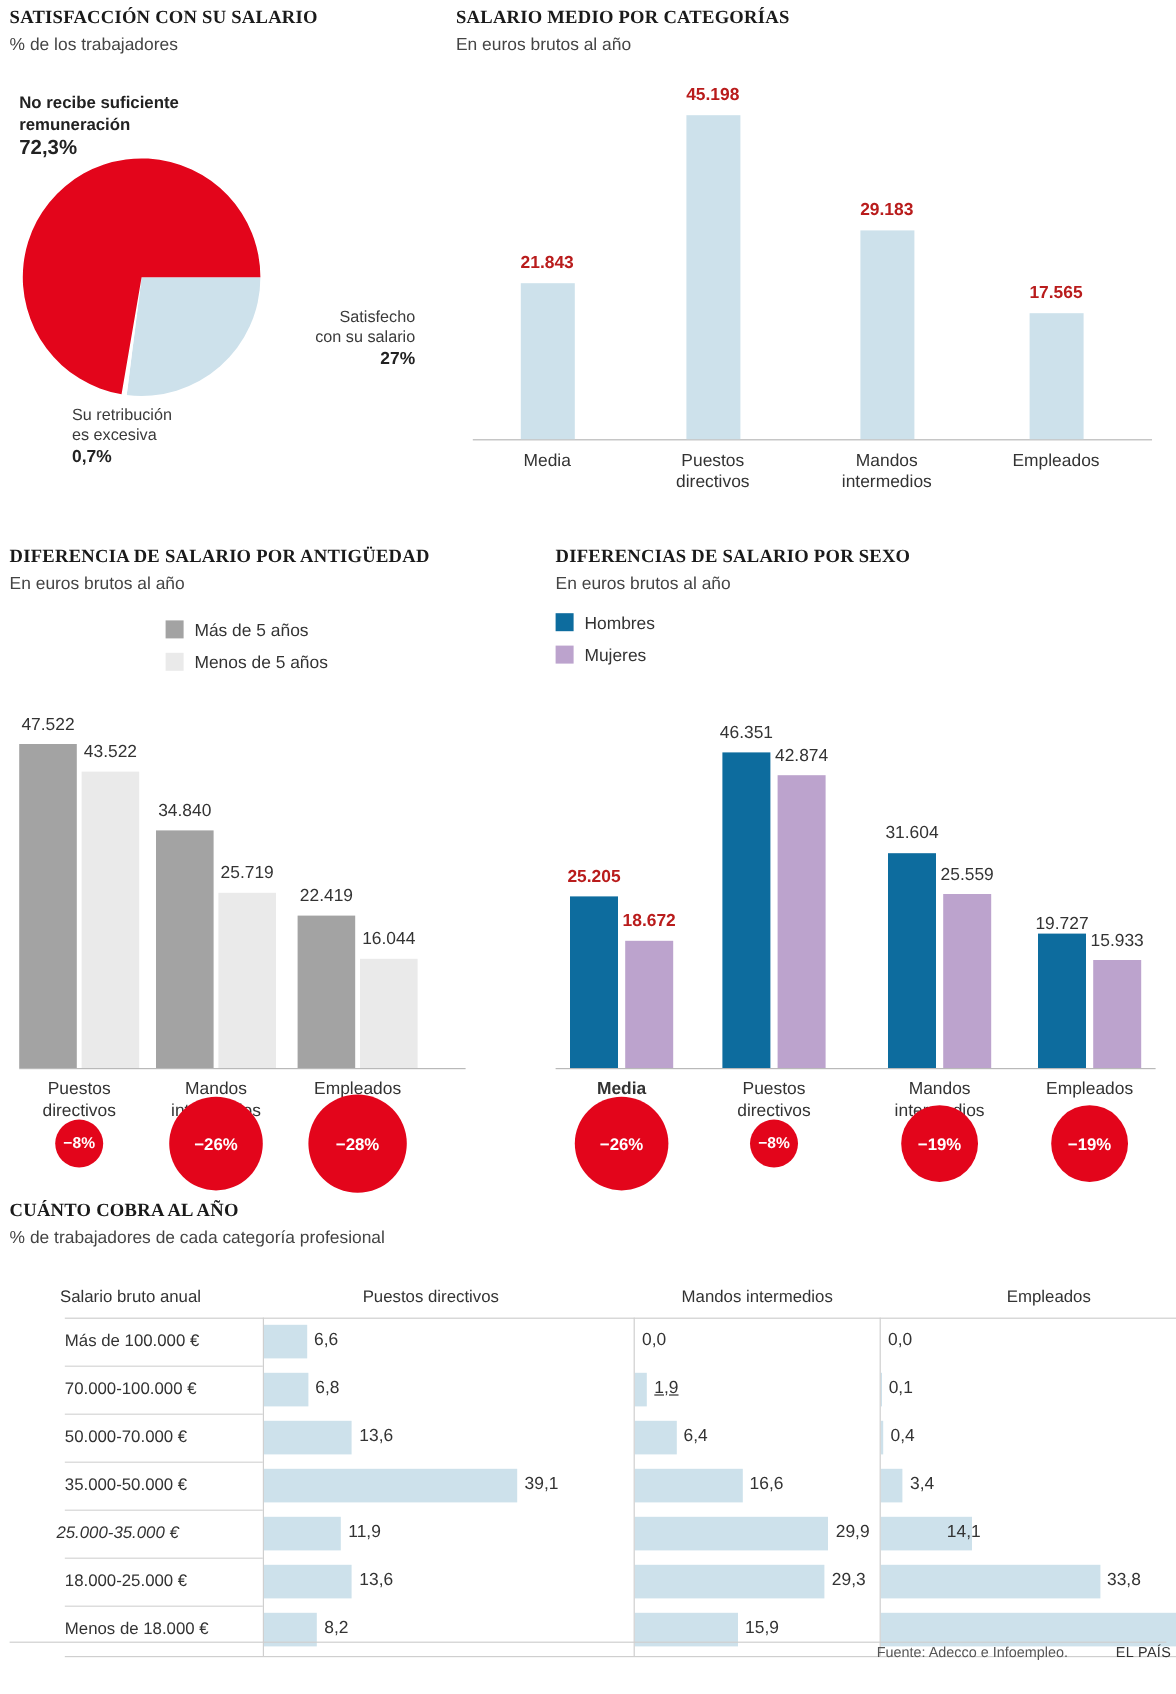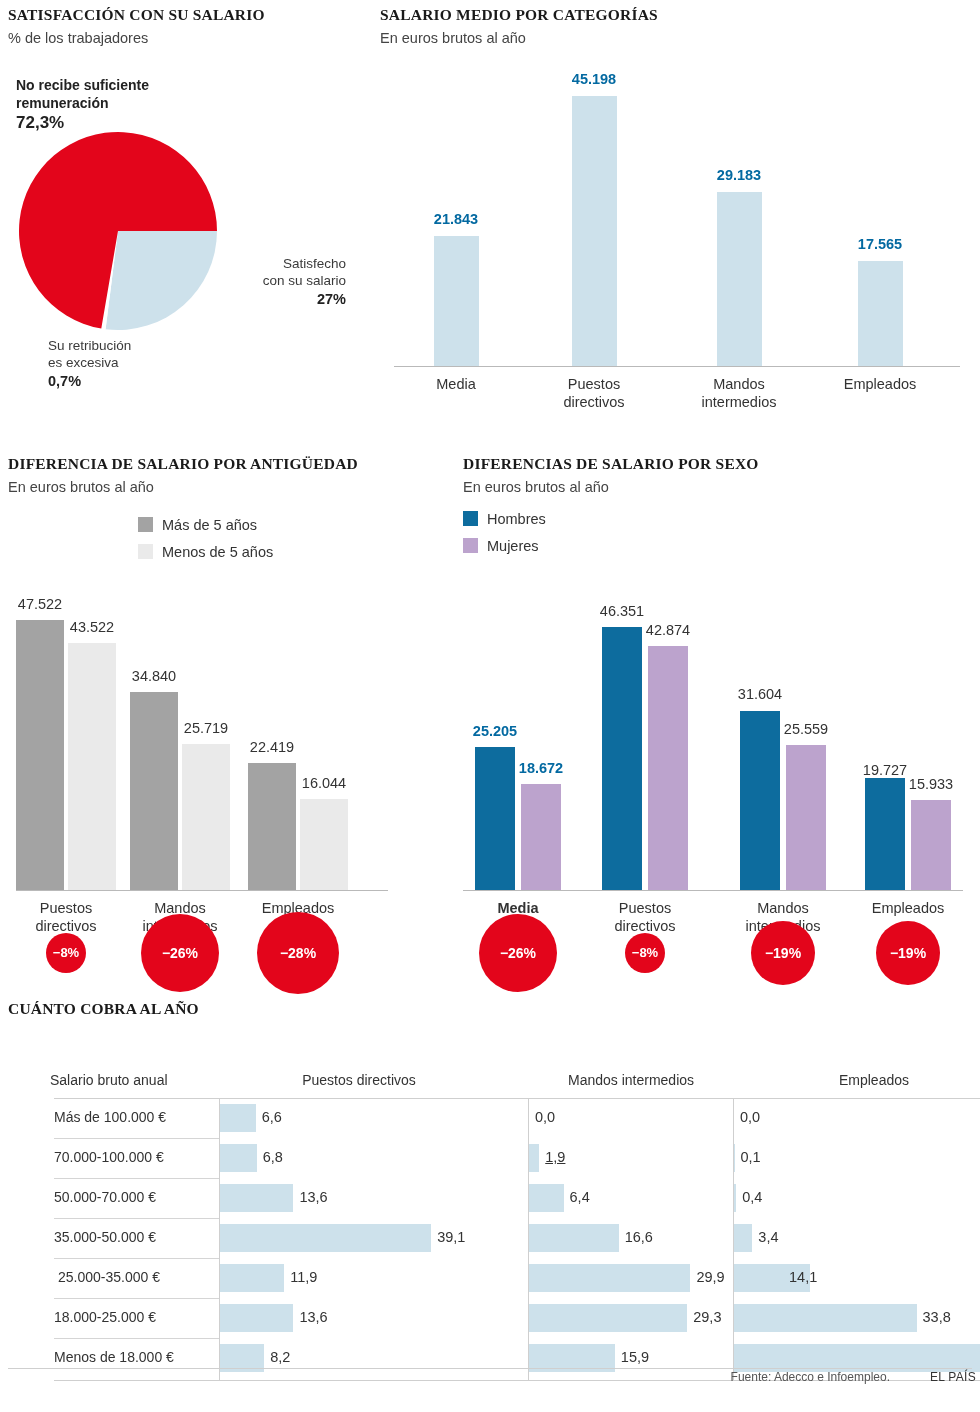--- a/index.html
+++ b/index.html
@@ -19,27 +19,27 @@
   .h-sub{
     font-size:14.5px;color:#444;margin-top:6px;white-space:nowrap;
   }
 
   
   #pie-wrap{position:absolute;left:10px;top:125px;width:200px;height:200px;}
   #pie-svg{display:block;}
   .pie-note{position:absolute;font-size:13.5px;line-height:1.25;color:#3a3a3a;}
   .note-top{left:8px;top:70px;font-weight:bold;font-size:14px;line-height:1.3;color:#222;}
   .note-right{left:218px;top:250px;text-align:right;width:120px;}
-  .note-bottom{left:40px;top:332px;}
+  .note-bottom{left:52px;top:332px;}
 
   
   .axis{position:absolute;height:1px;background:#b9b9b9;}
   .bar{position:absolute;bottom:0;}
   .barlabel{position:absolute;font-size:14.5px;color:#333;white-space:nowrap;text-align:center;}
-  .barlabel.bold{font-weight:bold;color:#0369a1;}
+  .barlabel.bold{font-weight:bold;color:#b91c1c;}
   .catlabel{position:absolute;font-size:14.5px;color:#333;text-align:center;line-height:1.25;white-space:nowrap;}
   .catlabel.bold{font-weight:bold;}
 
   .legend-row{position:absolute;font-size:14.5px;color:#333;white-space:nowrap;}
   .legend-sw{display:inline-block;width:15px;height:15px;vertical-align:-2px;margin-right:9px;}
 
   .circle{
     position:absolute;border-radius:50%;background:#E3051B;color:#fff;
     display:flex;align-items:center;justify-content:center;
     font-weight:bold;white-space:nowrap;
@@ -206,20 +206,21 @@
       <div class="barlabel" style="left: 408px; width: 120px; top: 270.501px;">15.933</div>
       <div class="catlabel" style="left: 365px; width: 160px; top: 394px;">
         <div>Empleados</div>
       </div>
       <div class="circle" style="width: 63.9px; height: 63.9px; left: 413.05px; top: 416.05px; font-size: 14px;">−19%</div>
     </div>
 </div>
 
 <div class="panel" style="left:8px;top:1000px;width:960px;height:70px;">
   <div class="h-title">CUÁNTO COBRA AL AÑO</div>
+  <div class="h-sub">% de trabajadores de cada categoría profesional</div>
 </div>
 
 <div id="tbl">
     <div class="thead">
       <div class="th" style="left: 4px; top: 2px;">Salario bruto anual</div>
       <div class="th" style="left: 193px; width: 240px; text-align: center; top: 2px;">Puestos directivos</div>
       <div class="th" style="left: 465px; width: 240px; text-align: center; top: 2px;">Mandos intermedios</div>
       <div class="th" style="left: 708px; width: 240px; text-align: center; top: 2px;">Empleados</div>
     </div>
     <div class="hr" style="top: 28px; left: 8px; width: 960px;"></div>
@@ -256,21 +257,21 @@
         <div class="rlabel" style="left: 8px;">35.000-50.000 €</div>
         <div class="tbar" style="left: 174px; width: 211.14px; background: rgb(205, 225, 235);"></div>
         <div class="tval" style="left: 391.14px; text-align: center;">39,1</div>
         <div class="tbar" style="left: 483px; width: 89.64px; background: rgb(205, 225, 235);"></div>
         <div class="tval" style="left: 578.64px;">16,6</div>
         <div class="tbar" style="left: 688px; width: 18.36px; background: rgb(205, 225, 235);"></div>
         <div class="tval" style="left: 712.36px;">3,4</div>
       </div>
       <div class="trow" style="position: absolute; left: 0px; top: 160px; width: 980px;">
         <div class="rowline" style="left: 8px; width: 165px;"></div>
-        <div class="rlabel" style="left: 12px;">25.000-35.000 €</div>
+        <div class="rlabel" style="left: 1px; font-style: italic;">25.000-35.000 €</div>
         <div class="tbar" style="left: 174px; width: 64.26px; background: rgb(205, 225, 235);"></div>
         <div class="tval" style="left: 244.26px;">11,9</div>
         <div class="tbar" style="left: 483px; width: 161.46px; background: rgb(205, 225, 235);"></div>
         <div class="tval" style="left: 650.46px;">29,9</div>
         <div class="tbar" style="left: 688px; width: 76.14px; background: rgb(205, 225, 235);"></div>
         <div class="tval" style="left: 743px;">14,1</div>
       </div>
       <div class="trow" style="position: absolute; left: 0px; top: 200px; width: 980px;">
         <div class="rowline" style="left: 8px; width: 165px;"></div>
         <div class="rlabel" style="left: 8px;">18.000-25.000 €</div>

